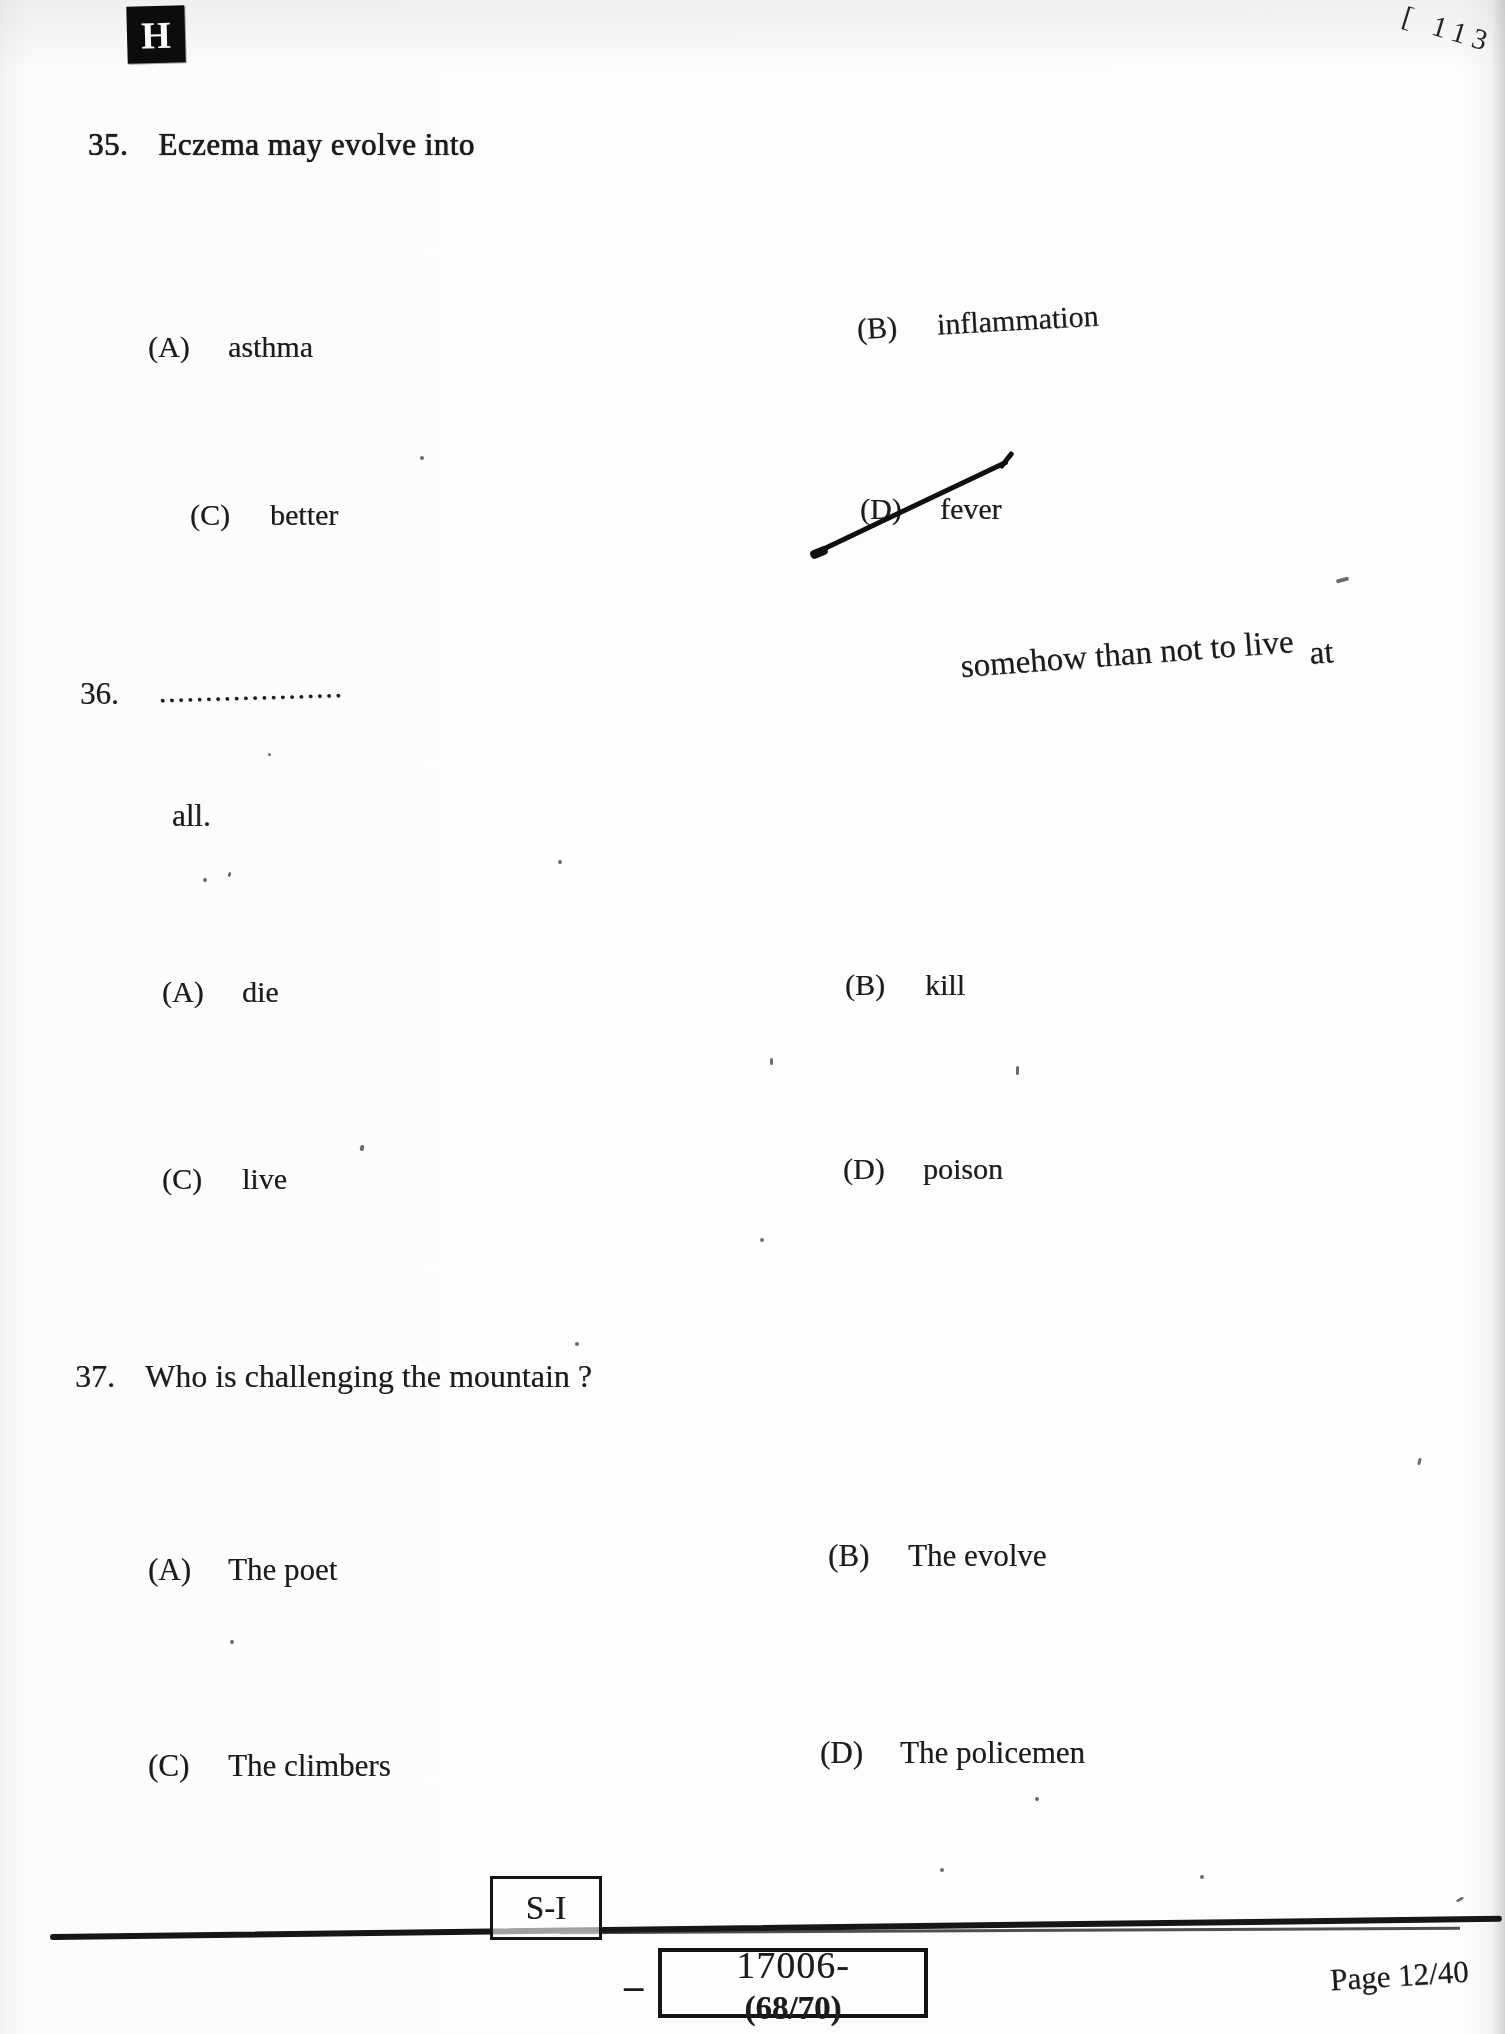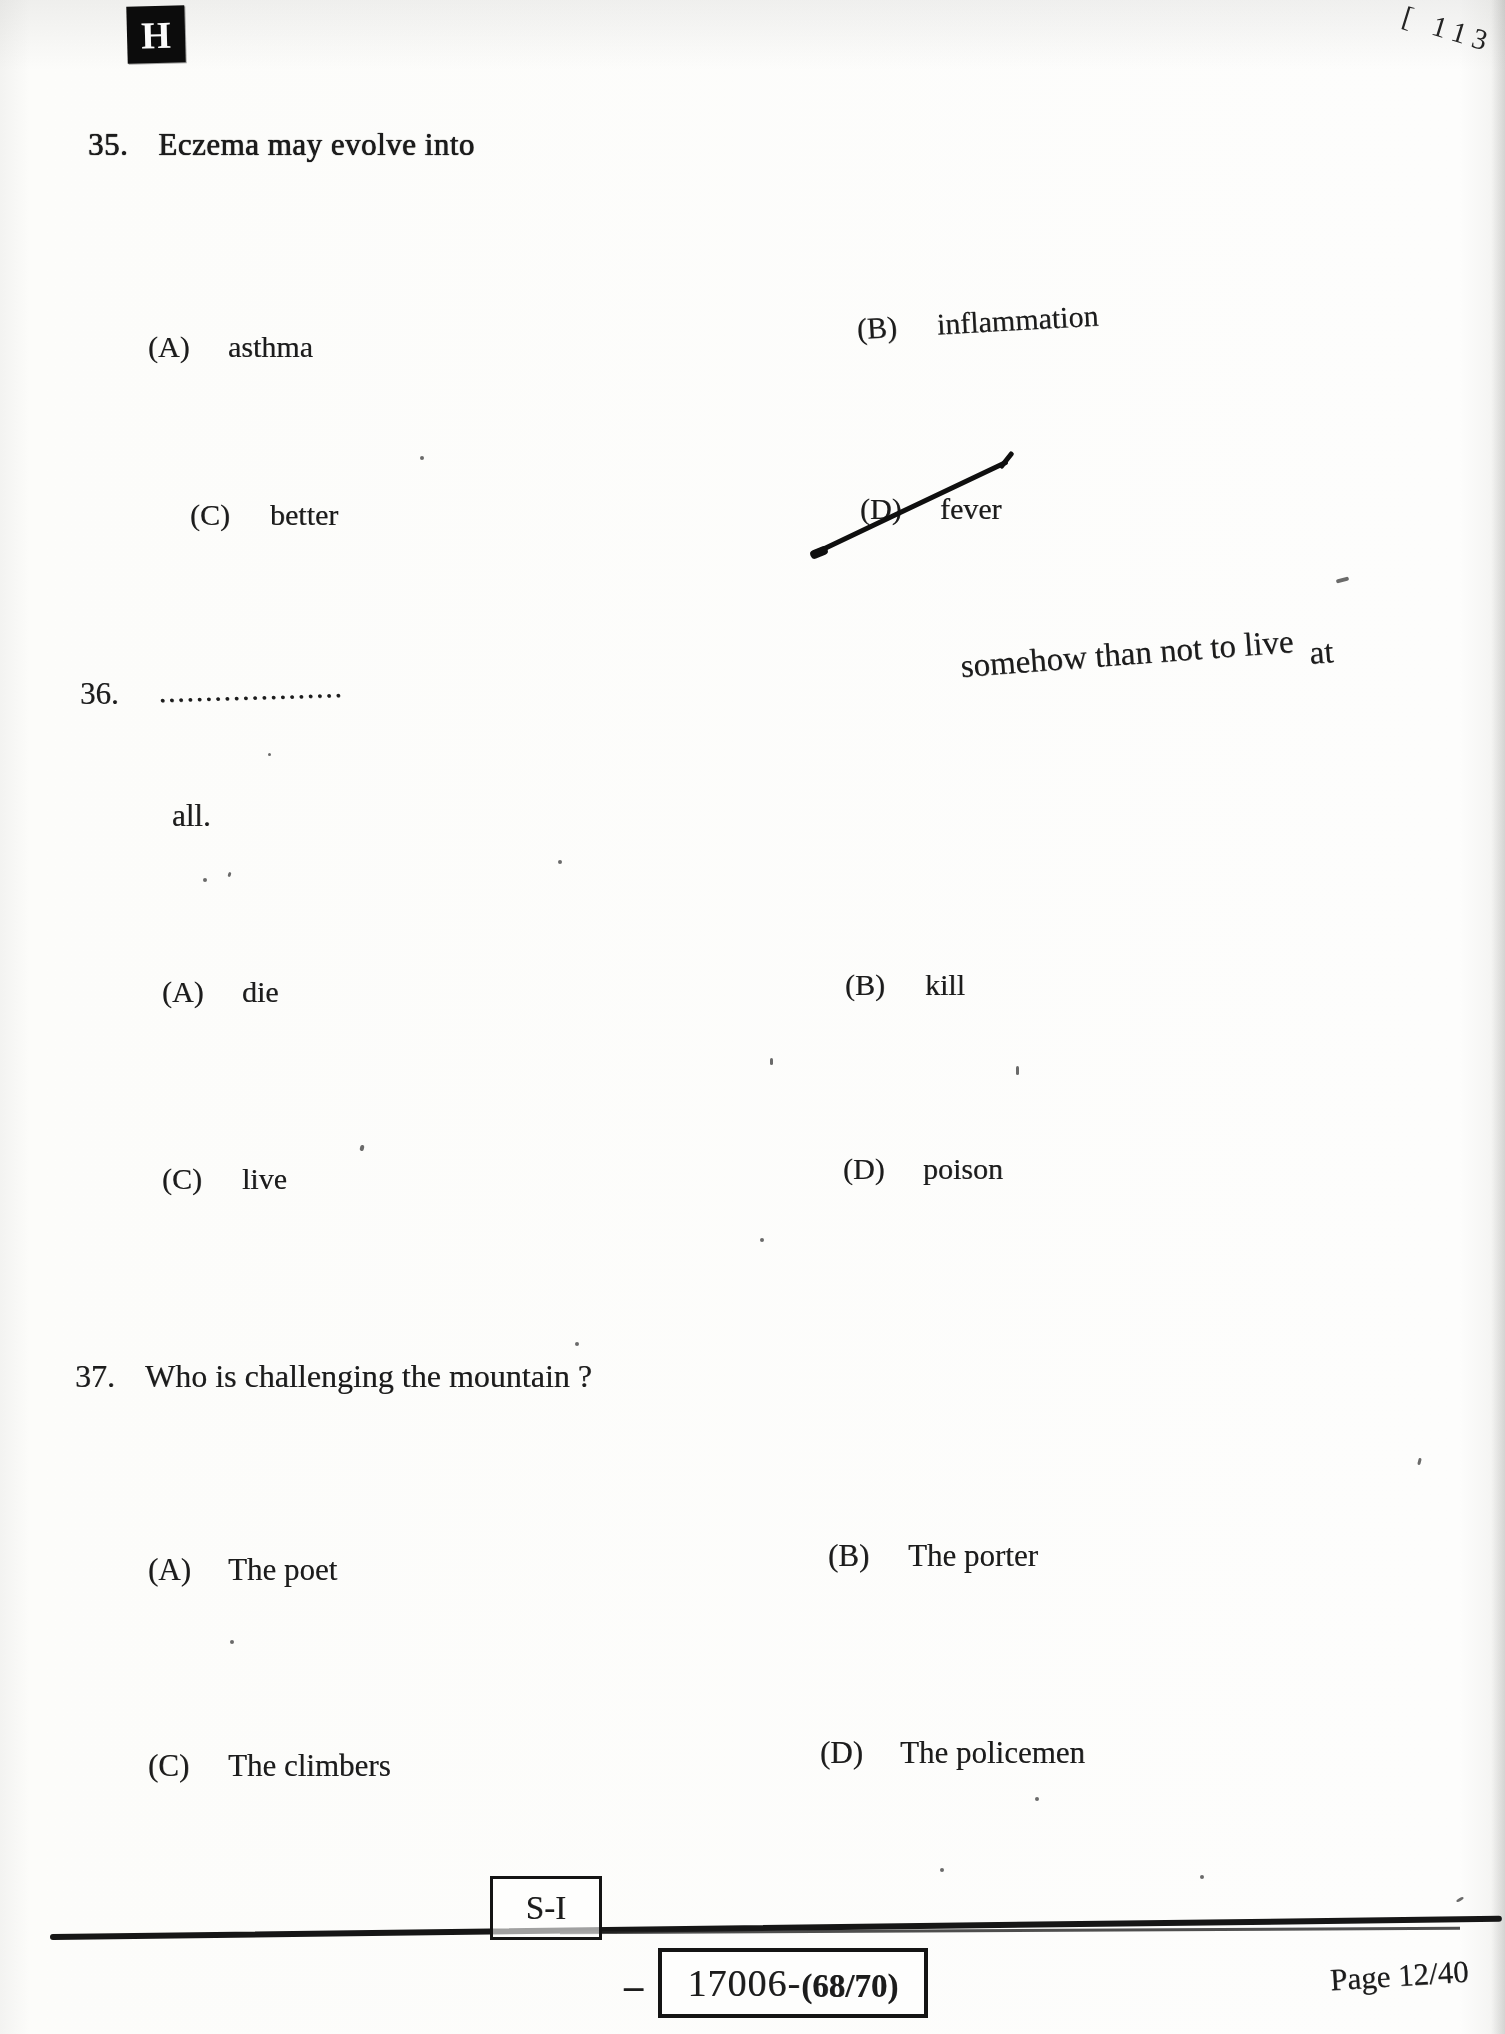--- a/index.html
+++ b/index.html
@@ -42,21 +42,21 @@
     transform:rotate(38deg);border-radius:2px;}
   .strike-blob{left:810px;top:548px;width:18px;height:9px;background:#0f0f0f;
     transform:rotate(-22deg);border-radius:4px;}
   .rule{left:50px;top:1934px;width:1452px;height:6px;background:#161616;
     transform:rotate(-0.72deg);transform-origin:0 50%;border-radius:3px;}
   .rule2{left:560px;top:1929px;width:900px;height:3px;background:#222;
     transform:rotate(-0.3deg);opacity:.8;}
   .fbox{border:3px solid #141414;display:flex;align-items:center;justify-content:center;background:rgba(255,255,255,.6);}
   .si{left:490px;top:1876px;width:106px;height:58px;font-size:33px;}
   .dash{left:624px;top:1964px;font-size:38px;font-weight:bold;}
-  .code{left:658px;top:1948px;width:262px;height:62px;border-width:4px;}
+  .code{left:658px;top:1948px;width:262px;height:62px;border-width:4px;flex-direction:column;}
   .code .big{font-size:38px;letter-spacing:1px;}
   .code .small{font-size:33px;font-weight:bold;position:relative;top:3px;}
   .pageno{left:1330px;top:1958px;font-size:31px;transform:rotate(-3.6deg);white-space:nowrap;}
   .art{position:absolute;background:#3a3a3a;border-radius:50%;opacity:.75;}
 </style>
 </head>
 <body>
 
 <div class="shade shade-top"></div>
 <div class="shade shade-right"></div>
@@ -127,21 +127,21 @@
   <span class="qnum">37.</span>
   <span>Who is challenging the mountain ?</span>
 </div>
 
 <div class="abs opt t" style="left:148px;top:1552px;font-size:31px;">
   <span class="lab">(A)</span>
   <span>The poet</span>
 </div>
 <div class="abs opt t" style="left:828px;top:1538px;font-size:31px;">
   <span class="lab">(B)</span>
-  <span>The porter</span>
+  <span>The evolve</span>
 </div>
 <div class="abs opt t" style="left:148px;top:1748px;font-size:31px;">
   <span class="lab">(C)</span>
   <span>The climbers</span>
 </div>
 <div class="abs opt t" style="left:820px;top:1735px;font-size:31px;">
   <span class="lab">(D)</span>
   <span>The policemen</span>
 </div>
 

